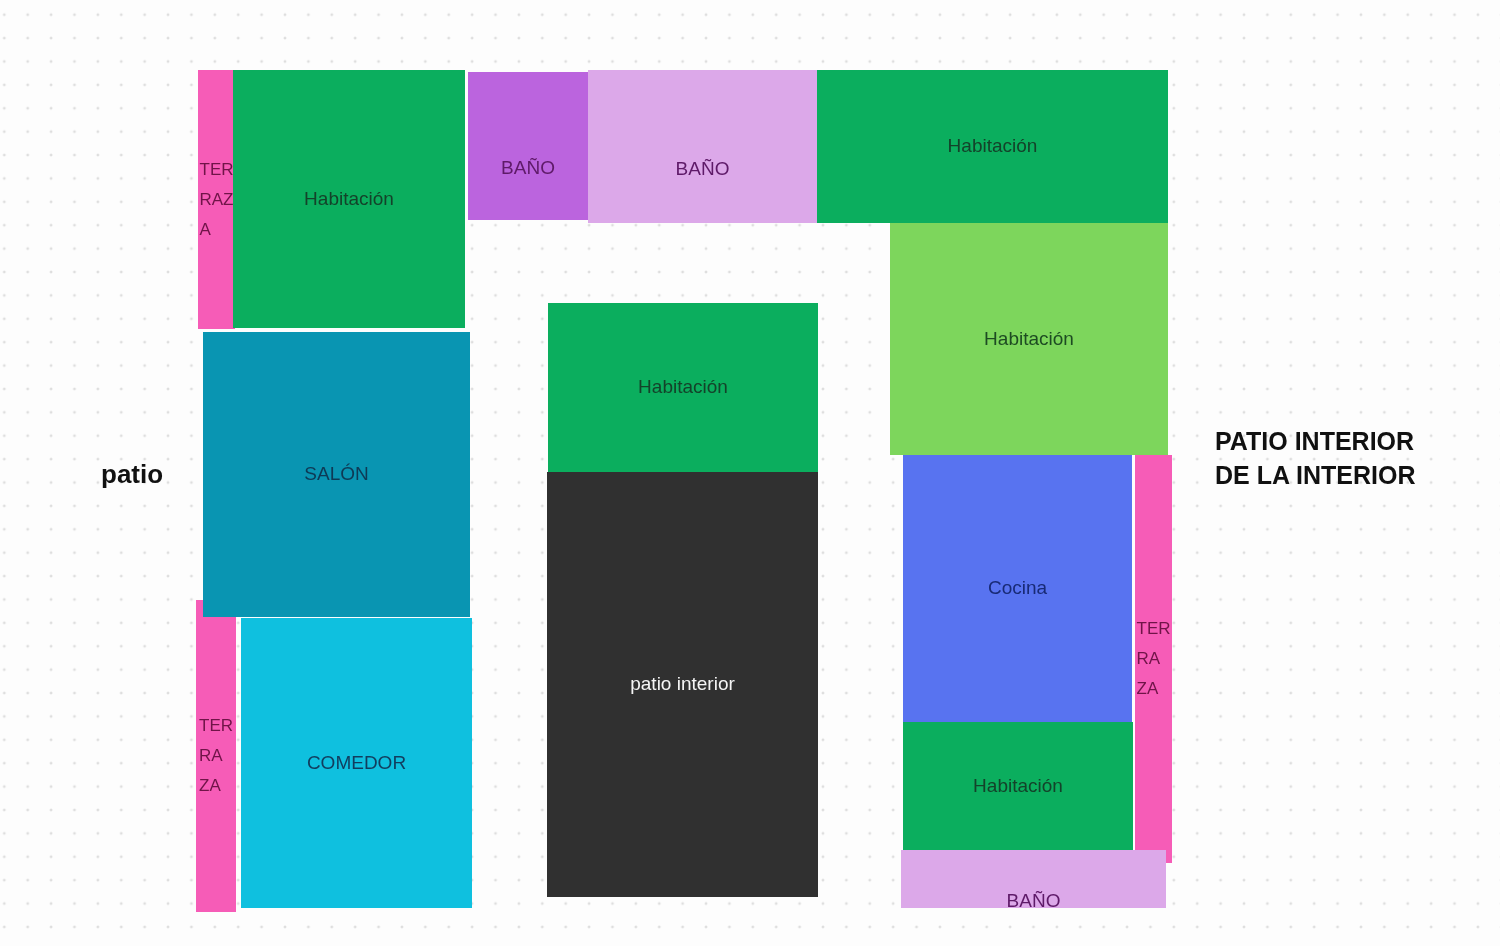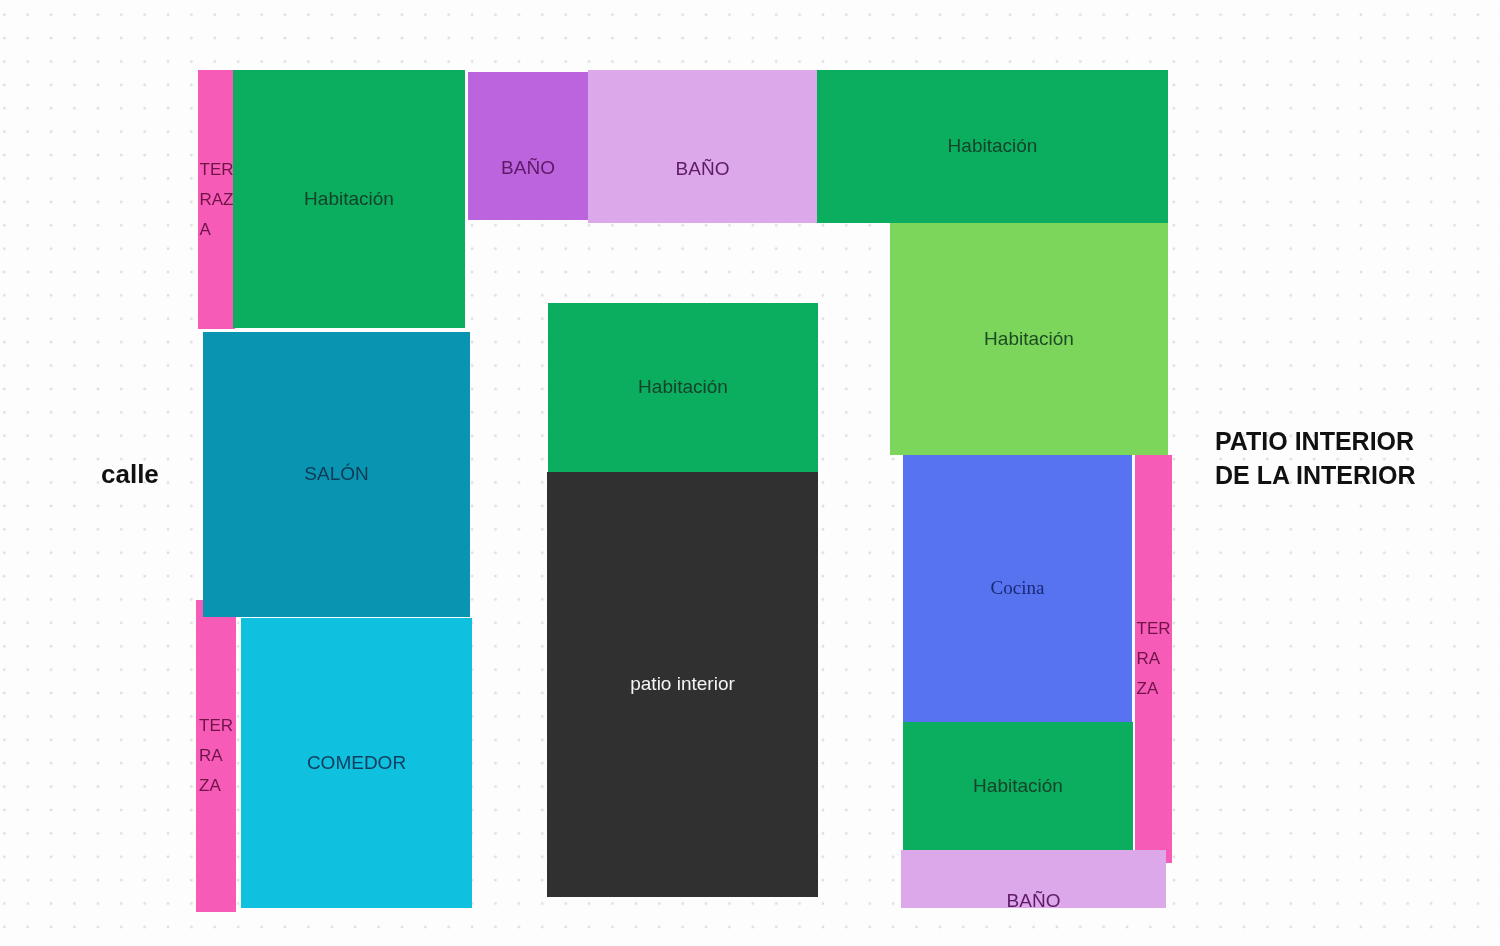--- a/index.html
+++ b/index.html
@@ -40,21 +40,21 @@
   .hab-tl{left:233px;top:70px;width:232px;height:258px;}
   .bano-purple{left:468px;top:72px;width:120px;height:148px;}
   .bano-light-top{left:588px;top:70px;width:229px;height:153px;}
   .hab-tr{left:817px;top:70px;width:351px;height:153px;}
   .hab-right{left:890px;top:223px;width:278px;height:232px;}
   .terr-bl{left:196px;top:600px;width:40px;height:312px;}
   .salon{left:203px;top:332px;width:267px;height:285px;}
   .comedor{left:241px;top:618px;width:231px;height:290px;}
   .hab-mid{left:548px;top:303px;width:270px;height:169px;}
   .patio{left:547px;top:472px;width:271px;height:425px;}
-  .cocina{left:903px;top:455px;width:229px;height:267px;font-family:Liberation Serif, serif;}
+  .cocina{left:903px;top:455px;width:229px;height:267px;}
   .terr-r{left:1135px;top:455px;width:37px;height:408px;}
   .hab-br{left:903px;top:722px;width:230px;height:128px;}
   .bano-bottom{left:901px;top:850px;width:265px;height:58px;}
   
   .text-green{color:#14422a;}
   .text-lightgreen{color:#1d4b22;}
   .text-purple{color:#5e1a68;margin-top:45px;}
   .text-teal{color:#0e3a55;}
   .text-cyan{color:#123d5e;}
   .text-blue{color:#182a75;}
@@ -143,20 +143,20 @@
   </div>
 
   <div class="room hab-br" style="background-color: rgb(11, 174, 94);">
     <span class="lbl text-green">Habitación</span>
   </div>
 
   <div class="room bano-bottom" style="background-color: rgb(220, 168, 233);">
     <span class="lbl fs20 text-purple">BAÑO</span>
   </div>
 
-  <div class="street-label">calle</div>
+  <div class="street-label">patio</div>
 
   <div class="patio-title">
     <span>PATIO INTERIOR</span>
     <span>DE LA INTERIOR</span>
   </div>
 
 </div>
 
 </body></html>

